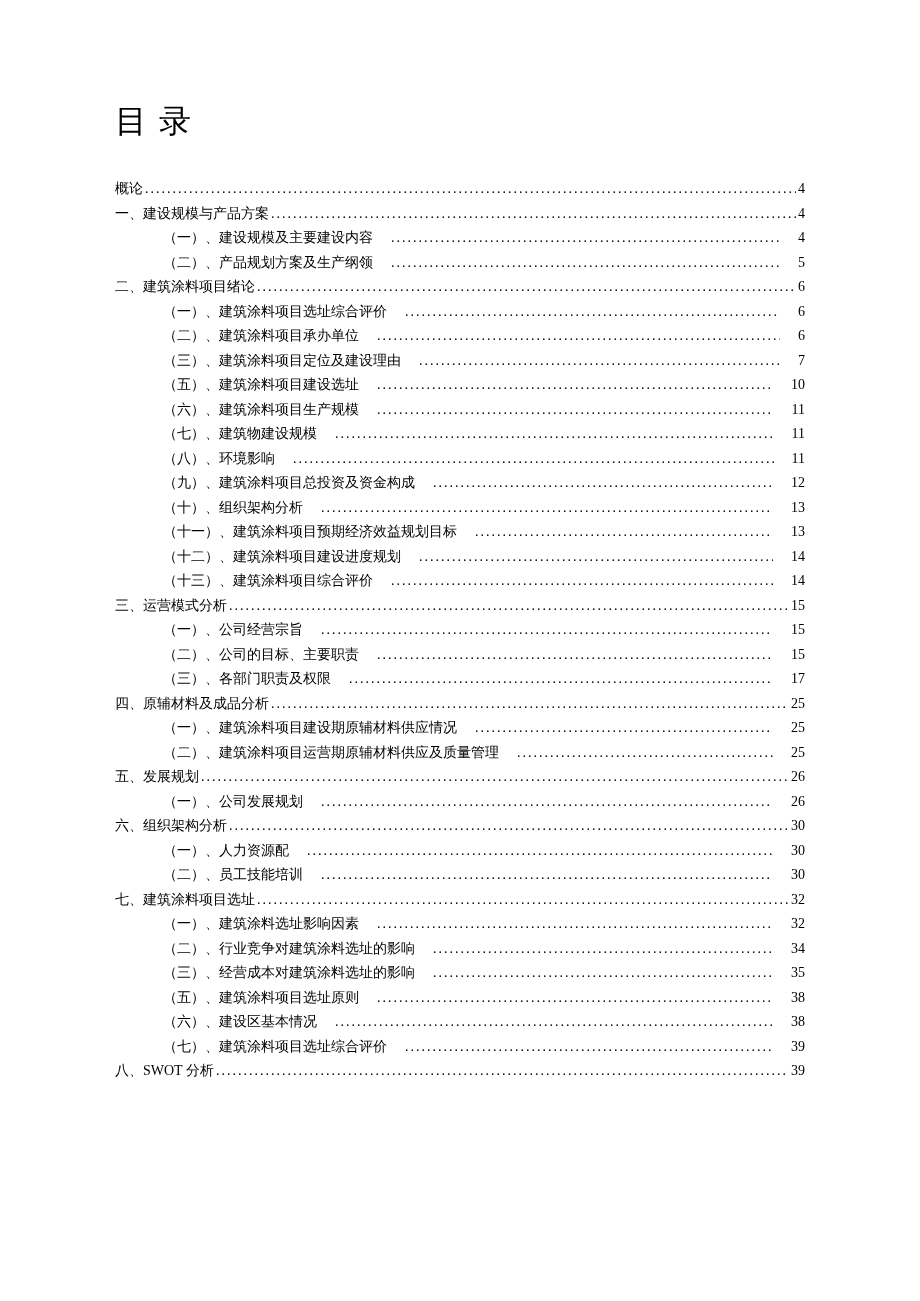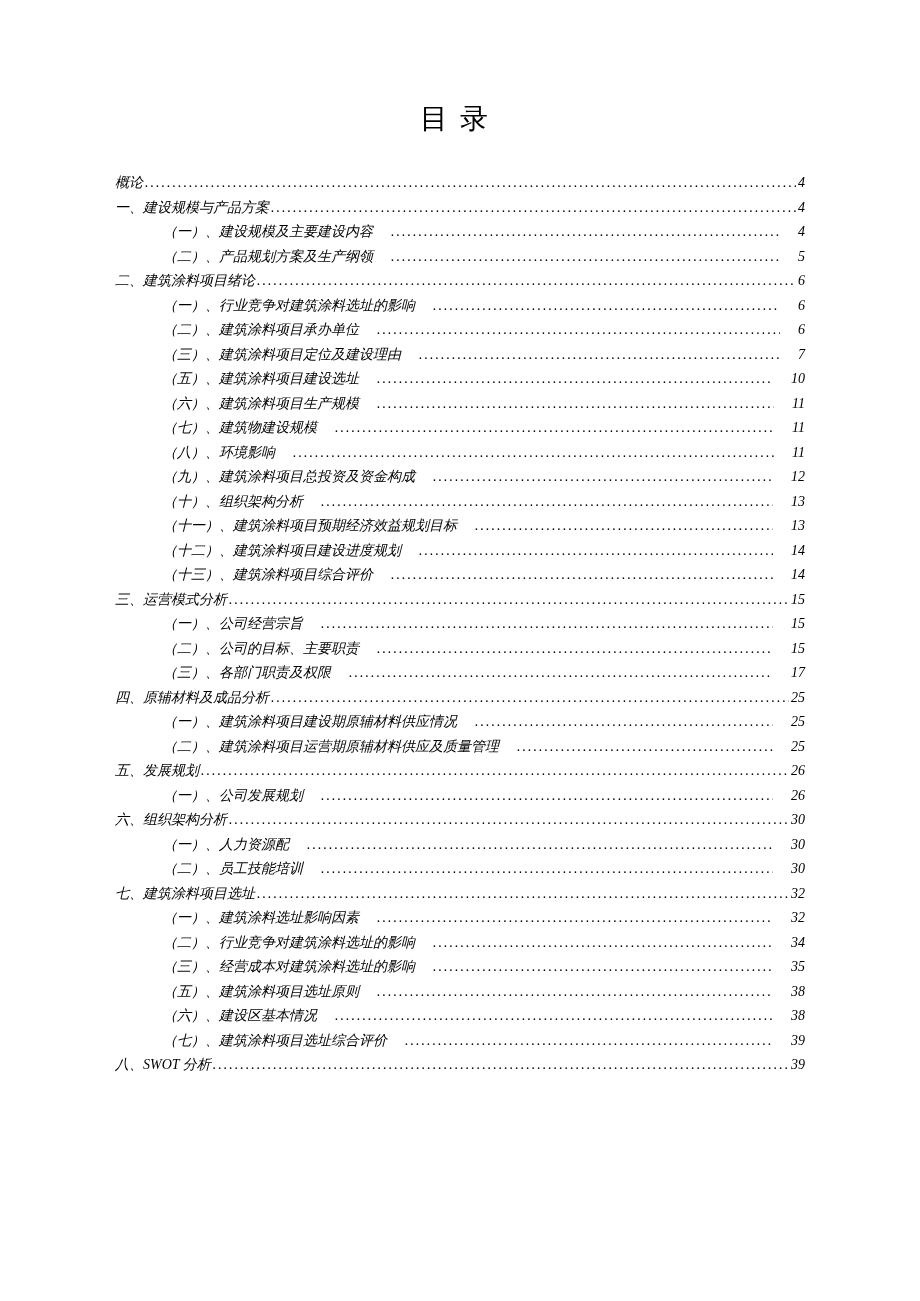--- a/index.html
+++ b/index.html
@@ -9,30 +9,29 @@
     }
     body {
       background: #ffffff;
       font-family: "SimSun", "宋体", serif;
       width: 920px;
       height: 1301px;
       padding: 100px 115px 60px 115px;
       color: #000;
     }
     .title {
-      text-align: center;
-      font-size: 28px;
+      text-align: left;
+      font-size: 32px;
       letter-spacing: 12px;
       margin-bottom: 38px;
       font-weight: normal;
     }
     .toc {
       font-size: 14px;
       line-height: 1.0;
-      font-style: italic;
     }
     .toc-row {
       display: flex;
       align-items: baseline;
       white-space: nowrap;
       margin-bottom: 10.5px;
     }
     .toc-row.level-0 {
       padding-left: 0;
     }
@@ -84,21 +83,21 @@
       <span class="toc-label">（二）、产品规划方案及生产纲领</span>
       <span class="toc-dots"></span>
       <span class="toc-page">5</span>
     </div>
     <div class="toc-row level-0">
       <span class="toc-label">二、建筑涂料项目绪论</span>
       <span class="toc-dots"></span>
       <span class="toc-page">6</span>
     </div>
     <div class="toc-row level-1">
-      <span class="toc-label">（一）、行业竞争对建筑涂料选址的影响</span>
+      <span class="toc-label">（一）、建筑涂料项目选址综合评价</span>
       <span class="toc-dots"></span>
       <span class="toc-page">6</span>
     </div>
     <div class="toc-row level-1">
       <span class="toc-label">（二）、建筑涂料项目承办单位</span>
       <span class="toc-dots"></span>
       <span class="toc-page">6</span>
     </div>
     <div class="toc-row level-1">
       <span class="toc-label">（三）、建筑涂料项目定位及建设理由</span>

